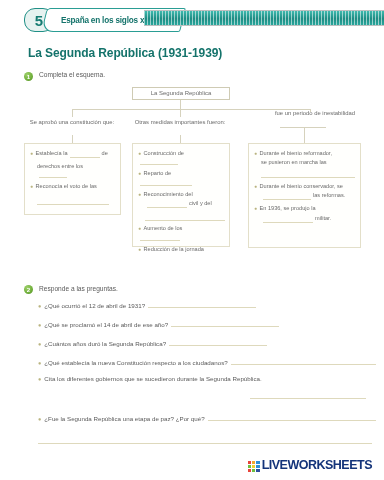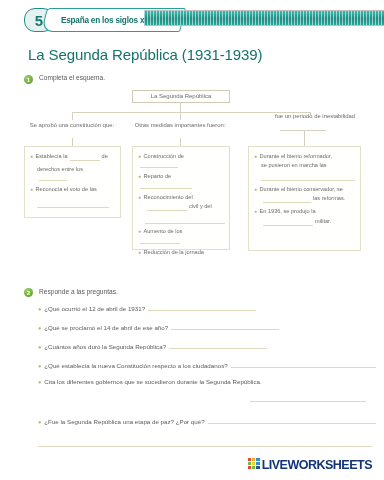--- a/index.html
+++ b/index.html
@@ -76,22 +76,22 @@
         rgba(255,255,255,0.55) 1px,
         rgba(255,255,255,0) 1px,
         rgba(255,255,255,0) 3px),
       linear-gradient(to bottom, #3fb9ae 0%, #1d8c83 55%, #2aa79d 100%);
     border-top: 1px solid #bfbfbf;
     border-bottom: 1px solid #bfbfbf;
   }
 
   .lesson-title {
     margin: 10px 0 0 28px;
-    font-size: 15px;
-    font-weight: normal;
+    font-size: 12px;
+    font-weight: bold;
     color: #14736b;
     letter-spacing: -0.1px;
   }
 
   
   .exercise {
     margin-top: 11px;
     padding-left: 24px;
     display: flex;
     align-items: flex-start;
@@ -234,21 +234,21 @@
   .q-block .rule-line.full {
     margin-left: 0;
   }
 
   
   .footer {
     position: absolute;
     right: 12px;
     bottom: 8px;
     display: flex;
-    align-items: flex-start;
+    align-items: flex-end;
   }
   .lw-icon {
     width: 12px;
     height: 11px;
     display: grid;
     grid-template-columns: repeat(3, 1fr);
     grid-template-rows: repeat(3, 1fr);
     gap: 0.7px;
     margin-right: 2px;
   }

